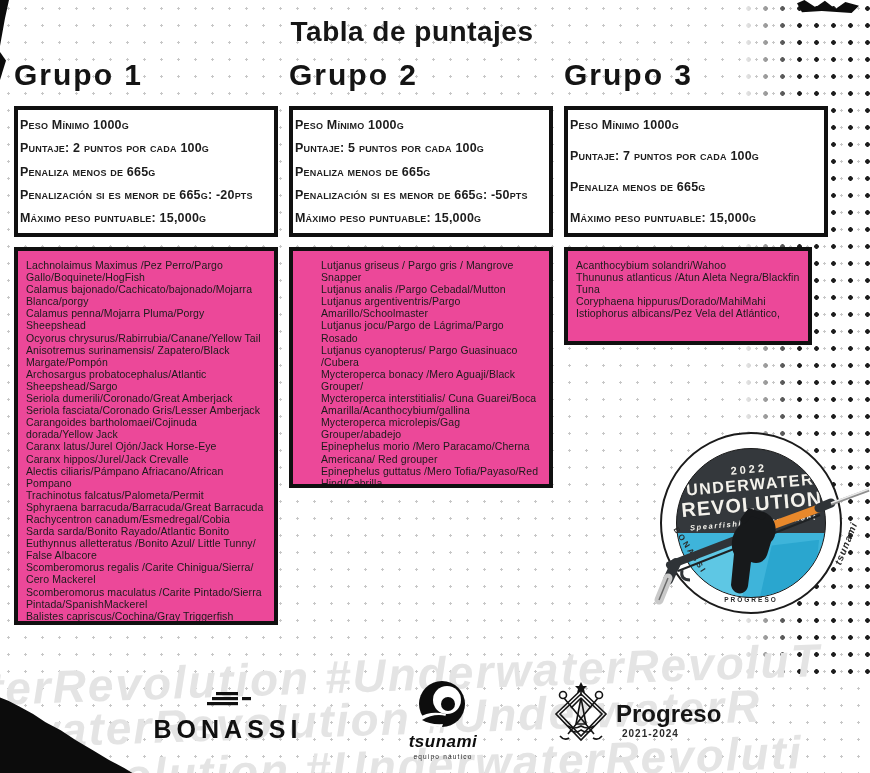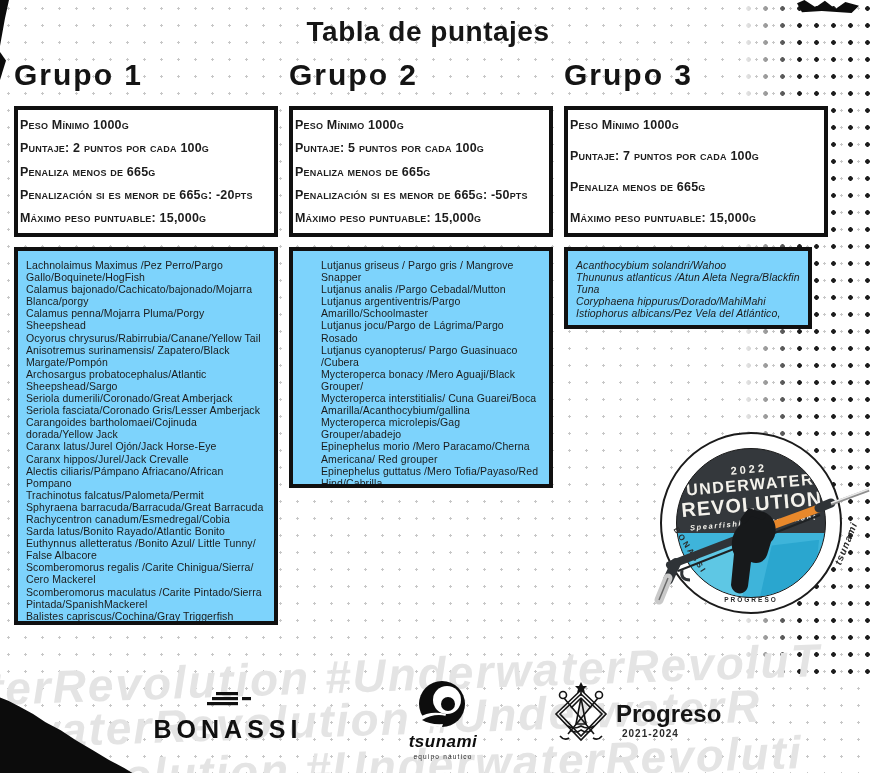--- a/index.html
+++ b/index.html
@@ -28,41 +28,41 @@
   }
   .scratch-tl1 { position:absolute; left:0; top:0; width:9px; height:46px; background:#0c0c0c; z-index:6;
     clip-path:polygon(0 0, 100% 0, 55% 40%, 0 100%); }
   .scratch-tl2 { position:absolute; left:0; top:52px; width:6px; height:28px; background:#0c0c0c; z-index:6;
     clip-path:polygon(0 0, 100% 30%, 0 100%); }
   .scratch-tr { position:absolute; left:797px; top:0; width:62px; height:13px; background:#0c0c0c; z-index:6;
     clip-path:polygon(0 25%, 12% 0, 30% 55%, 45% 5%, 62% 70%, 78% 15%, 100% 45%, 88% 100%, 40% 85%, 8% 95%); }
   
   .page-title {
     position:absolute; top:16px; left:0; width:824px; text-align:center; z-index:2;
-    font-size:28px; font-weight:800; letter-spacing:.5px; color:#161616;margin-left:16px;
+    font-size:28px; font-weight:800; letter-spacing:.5px; color:#161616;
   }
   
   .col { position:absolute; top:58px; width:264px; z-index:2; }
   .col1 { left:14px; } .col2 { left:289px; } .col3 { left:564px; }
   .group-title { font-size:30px; font-weight:800; letter-spacing:2px; color:#141414; height:48px; }
   .rules-box {
     width:264px; height:131px; border:4px solid #101010; background:#fff;
     padding:8px 2px; display:flex; flex-direction:column; justify-content:space-between;
   }
   .rule-line {
     font-variant:small-caps; font-weight:700; font-size:12.5px; letter-spacing:.2px;
     color:#1c1c1c; white-space:nowrap;
   }
   .species-box {
-    width:264px; border:4px solid #101010; background:#7dd3fc; margin-top:10px;
+    width:264px; border:4px solid #101010; background:#ec4899; margin-top:10px;
     padding:8px 8px; overflow:hidden;
   }
   .col1 .species-box { height:378px; }
   .col2 .species-box { height:241px;padding-left:28px; }
-  .col3 .species-box { height:82px; width:248px;font-style:italic; }
+  .col3 .species-box { height:98px; width:248px; }
   .species-item { font-size:10.5px; line-height:12.1px; color:#1b1b1b; letter-spacing:.1px; }
   
   .badge { position:absolute; left:638px; top:424px; width:232px; height:200px; z-index:3; }
   .badge-ring {
     position:absolute; left:22px; top:8px; width:182px; height:182px; border-radius:50%;
     background:#fff; border:2px solid #1b1b1b;
   }
   .badge-inner {
     position:absolute; left:14px; top:14px; width:150px; height:150px; border-radius:50%;
     border:1px solid #1b1b1b; background:#34383c; overflow:hidden;
@@ -132,21 +132,21 @@
       <div class="species-item">Archosargus probatocephalus/Atlantic Sheepshead/Sargo</div>
       <div class="species-item">Seriola dumerili/Coronado/Great Amberjack</div>
       <div class="species-item">Seriola fasciata/Coronado Gris/Lesser Amberjack</div>
       <div class="species-item">Carangoides bartholomaei/Cojinuda dorada/Yellow Jack</div>
       <div class="species-item">Caranx latus/Jurel Ojón/Jack Horse-Eye</div>
       <div class="species-item">Caranx hippos/Jurel/Jack Crevalle</div>
       <div class="species-item">Alectis ciliaris/Pámpano Afriacano/African Pompano</div>
       <div class="species-item">Trachinotus falcatus/Palometa/Permit</div>
       <div class="species-item">Sphyraena barracuda/Barracuda/Great Barracuda</div>
       <div class="species-item">Rachycentron canadum/Esmedregal/Cobia</div>
-      <div class="species-item">Sarda latus/Bonito Rayado/Atlantic Bonito</div>
+      <div class="species-item">Sarda sarda/Bonito Rayado/Atlantic Bonito</div>
       <div class="species-item">Euthynnus alletteratus /Bonito Azul/ Little Tunny/ False Albacore</div>
       <div class="species-item">Scomberomorus regalis /Carite Chinigua/Sierra/ Cero Mackerel</div>
       <div class="species-item">Scomberomorus maculatus /Carite Pintado/Sierra Pintada/SpanishMackerel</div>
       <div class="species-item">Balistes capriscus/Cochina/Gray Triggerfish</div>
     </div>
 </div>
 
 <div class="col col2">
   <div class="group-title">Grupo 2</div>
   <div class="rules-box">

